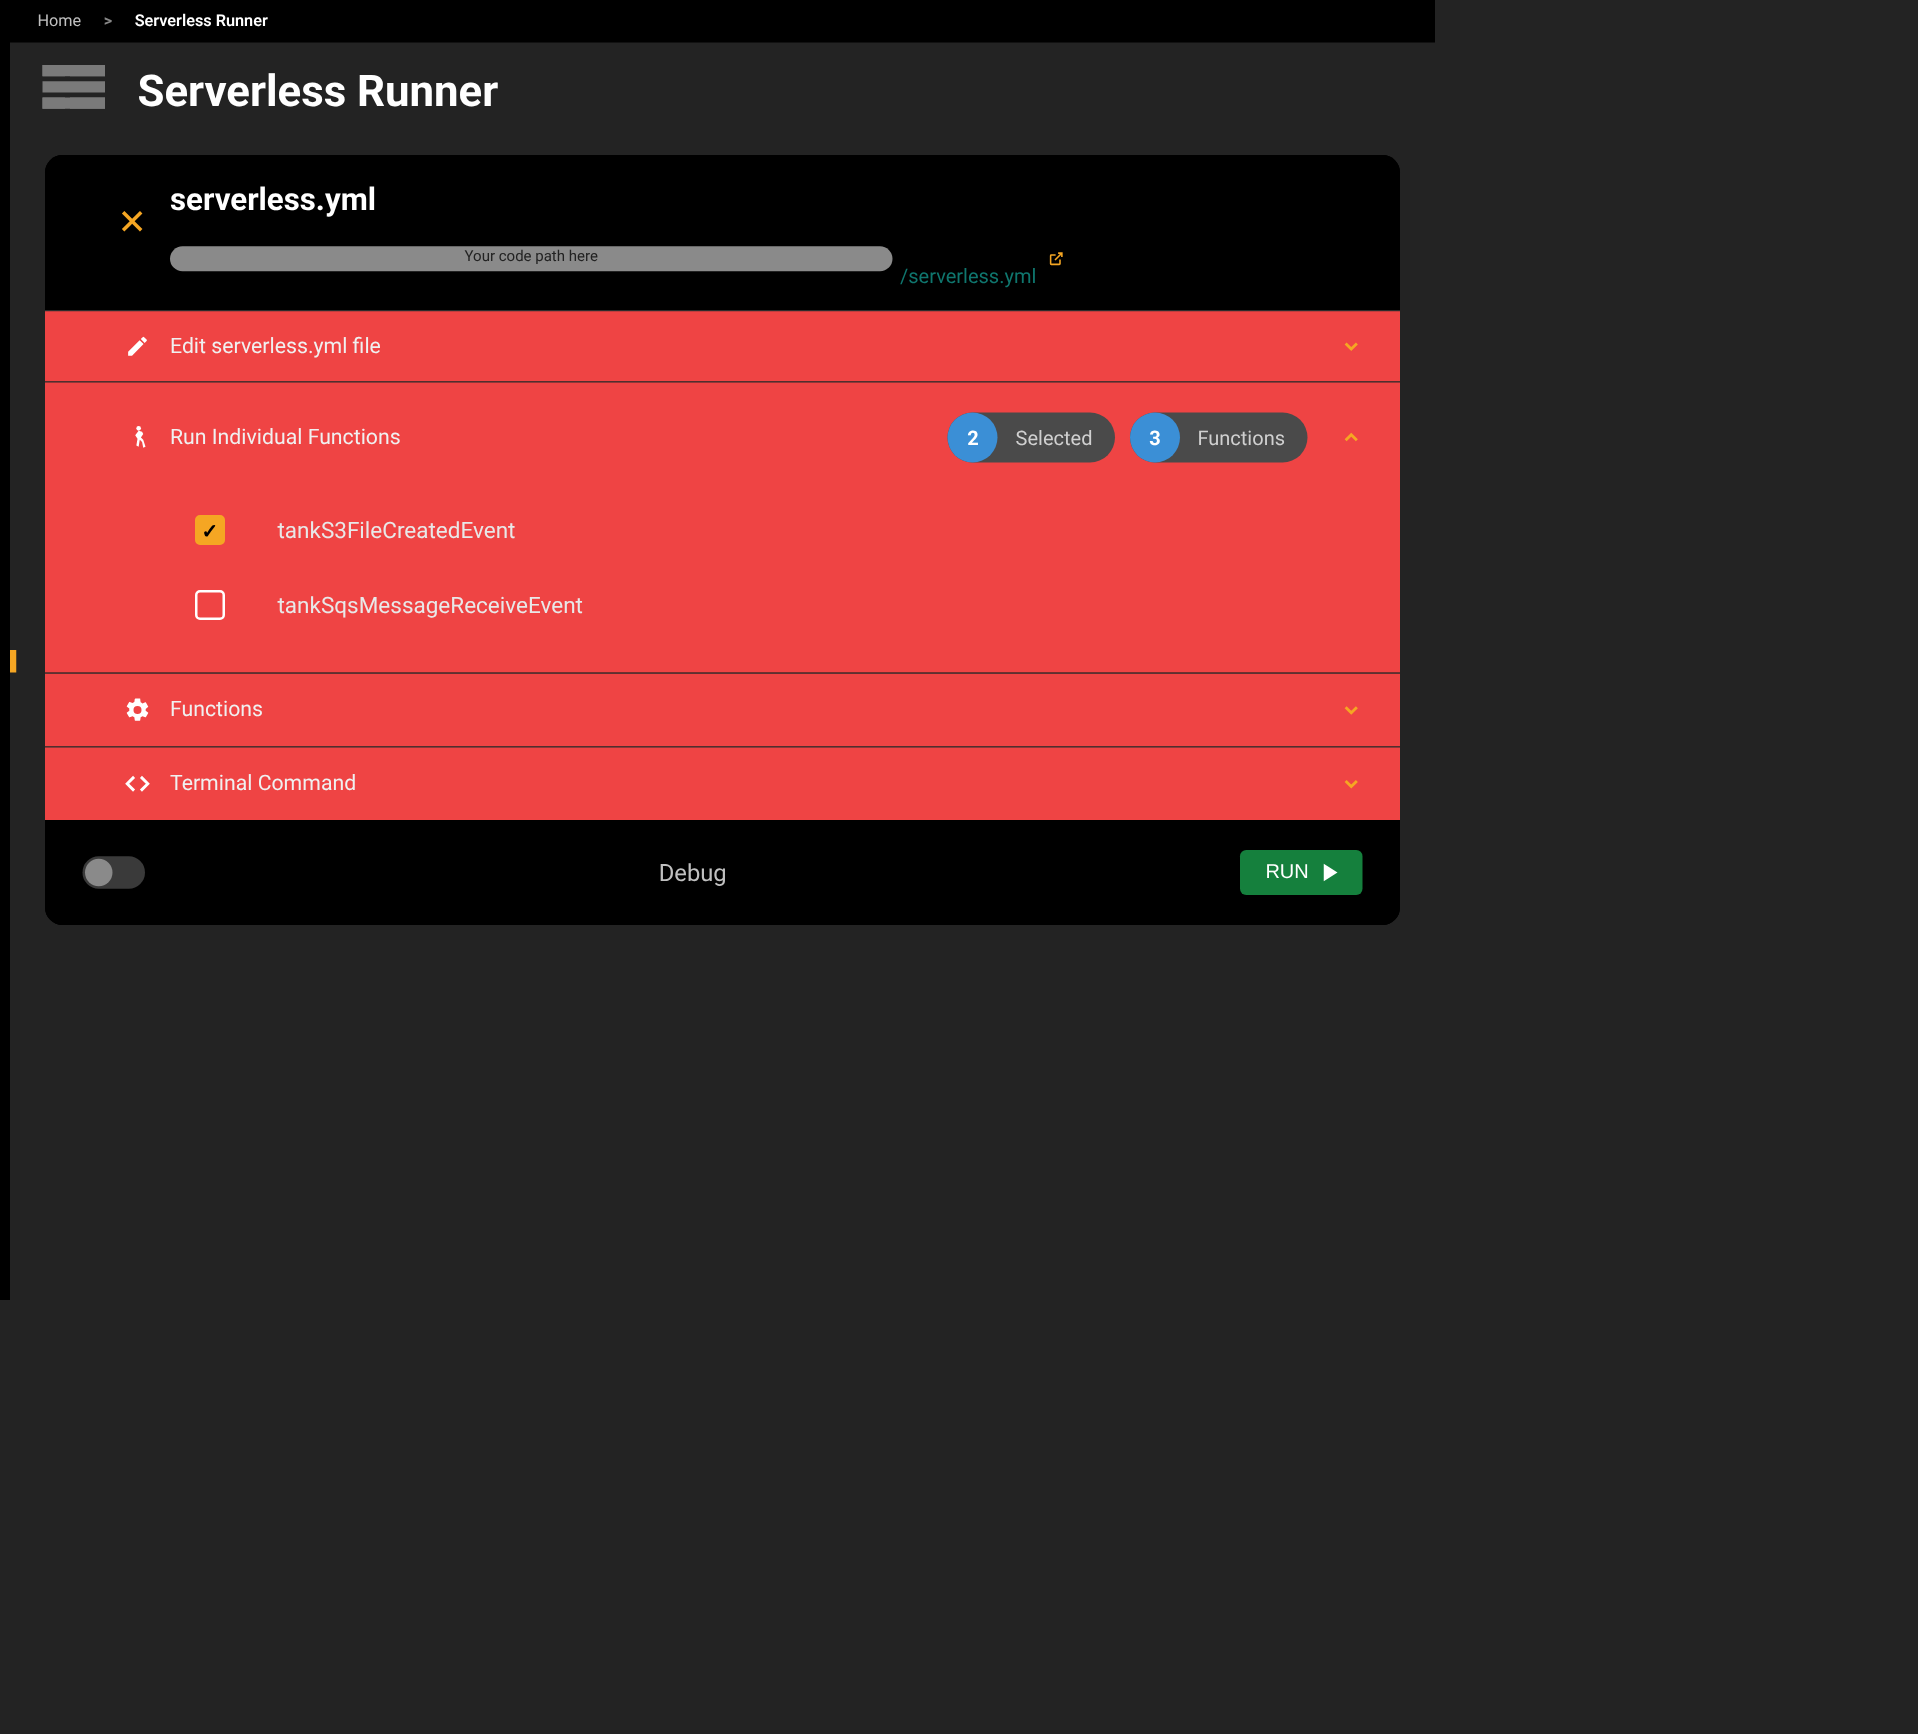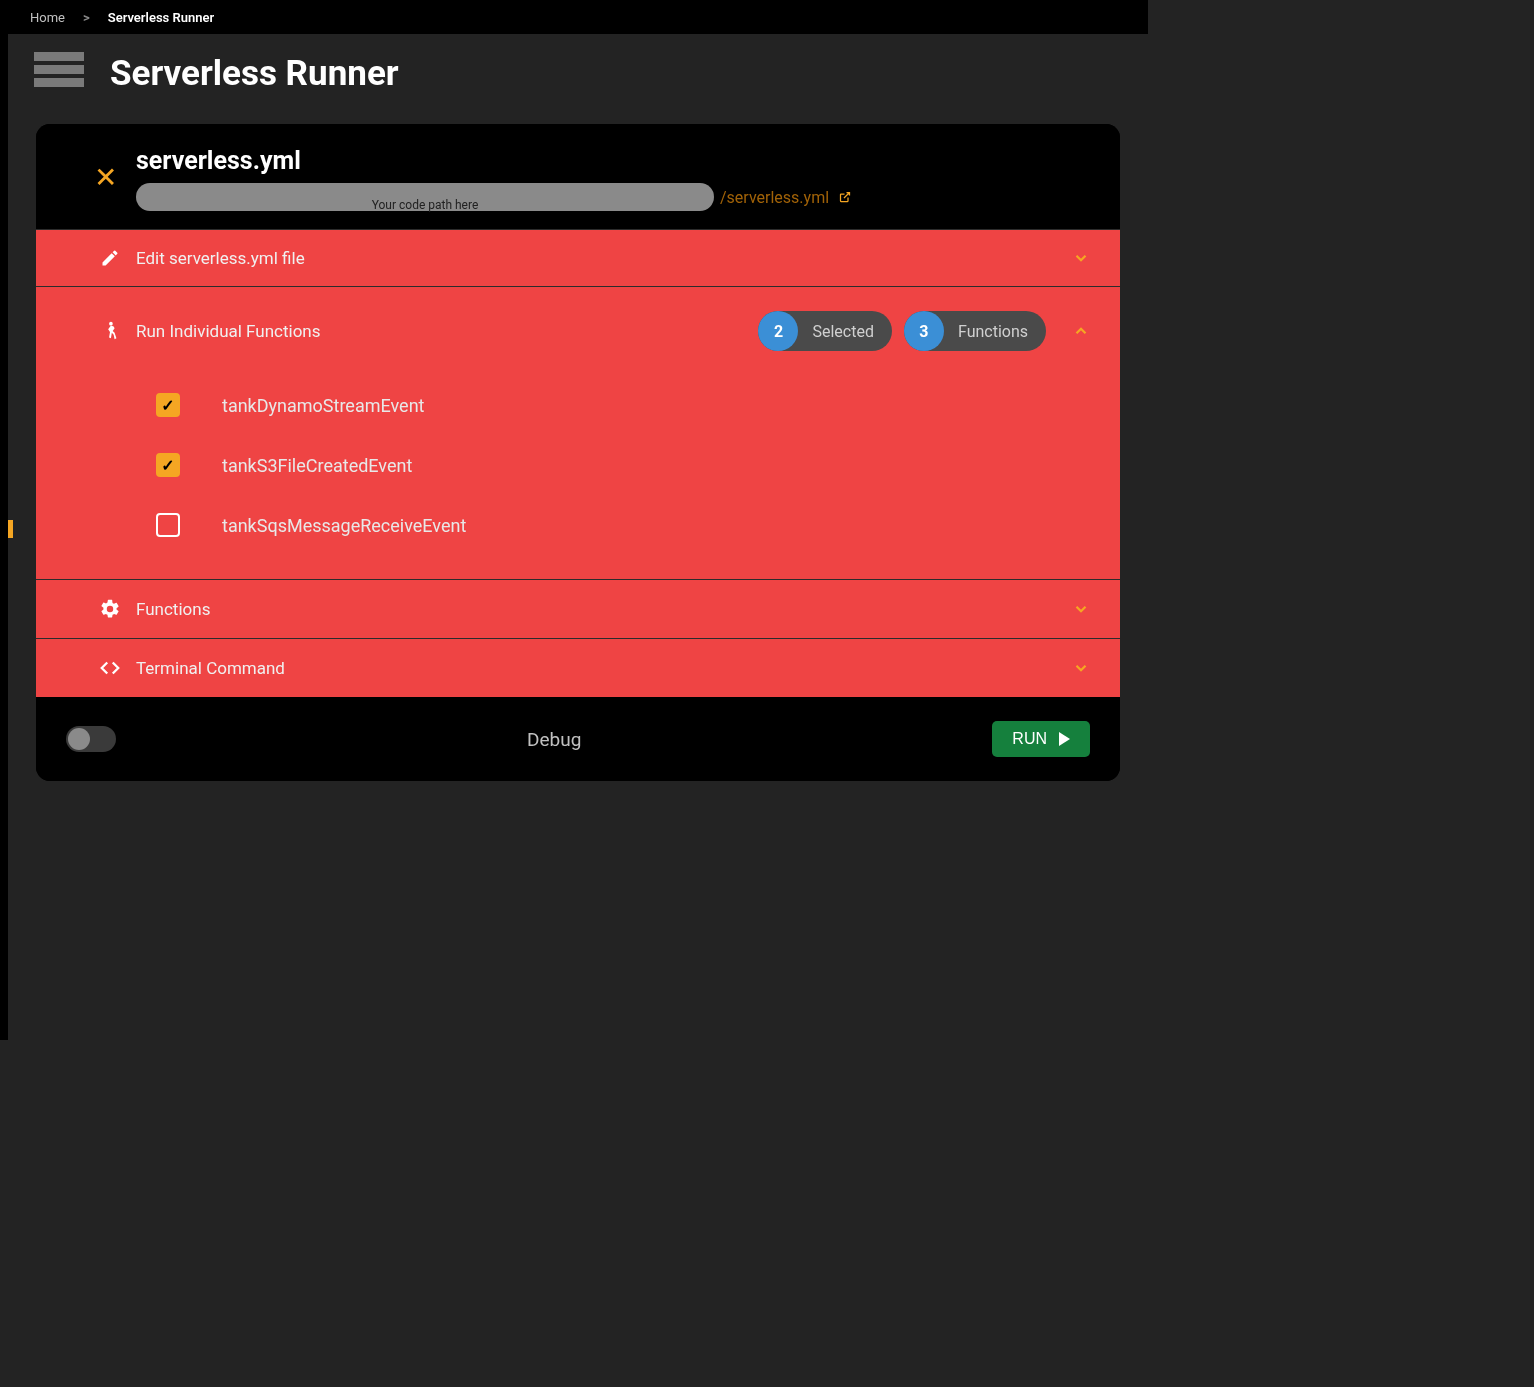--- a/index.html
+++ b/index.html
@@ -75,27 +75,27 @@
     line-height: 1;
   }
   .head-body { margin-left: 30px; flex:1; }
   .file-title { font-size: 25px; font-weight: 700; color: #fff; margin-bottom: 8px; }
   .path-row { display: flex; align-items: center; gap: 6px; }
   .path-pill {
     background: #8a8a8a;
     color: #222;
     font-size: 12px;
     border-radius: 14px;
-    padding: 14px 18px;
+    padding: 0 18px;
     width: 578px;
     text-align: center;
     height: 20px;
     line-height: 16px;
   }
-  .path-tail { color: #a16207; font-size: 16px; }
+  .path-tail { color: #0f766e; font-size: 16px; margin-top: 28px; }
   .ext-icon {
     color: #f5a623;
     font-size: 12px;
     margin-left: 4px;
   }
   .section {
     background: #ef4444;
     border-top: 1px solid #2c2c2c;
   }
   .section-head {
@@ -276,24 +276,20 @@
       </div>
       <span class="chev">
         <svg width="18" height="18" viewBox="0 0 24 24" fill="none" stroke="#f5a623" stroke-width="3">
             <polyline points="6 15 12 9 18 15"></polyline>
           </svg>
       </span>
     </div>
     <div class="func-list">
       <div class="func-row">
         <div class="chk checked"></div>
-        <span class="func-name">tankDynamoStreamEvent</span>
-      </div>
-      <div class="func-row">
-        <div class="chk checked"></div>
         <span class="func-name">tankS3FileCreatedEvent</span>
       </div>
       <div class="func-row">
         <div class="chk"></div>
         <span class="func-name">tankSqsMessageReceiveEvent</span>
       </div>
     </div>
   </div>
 
   <div class="section">

